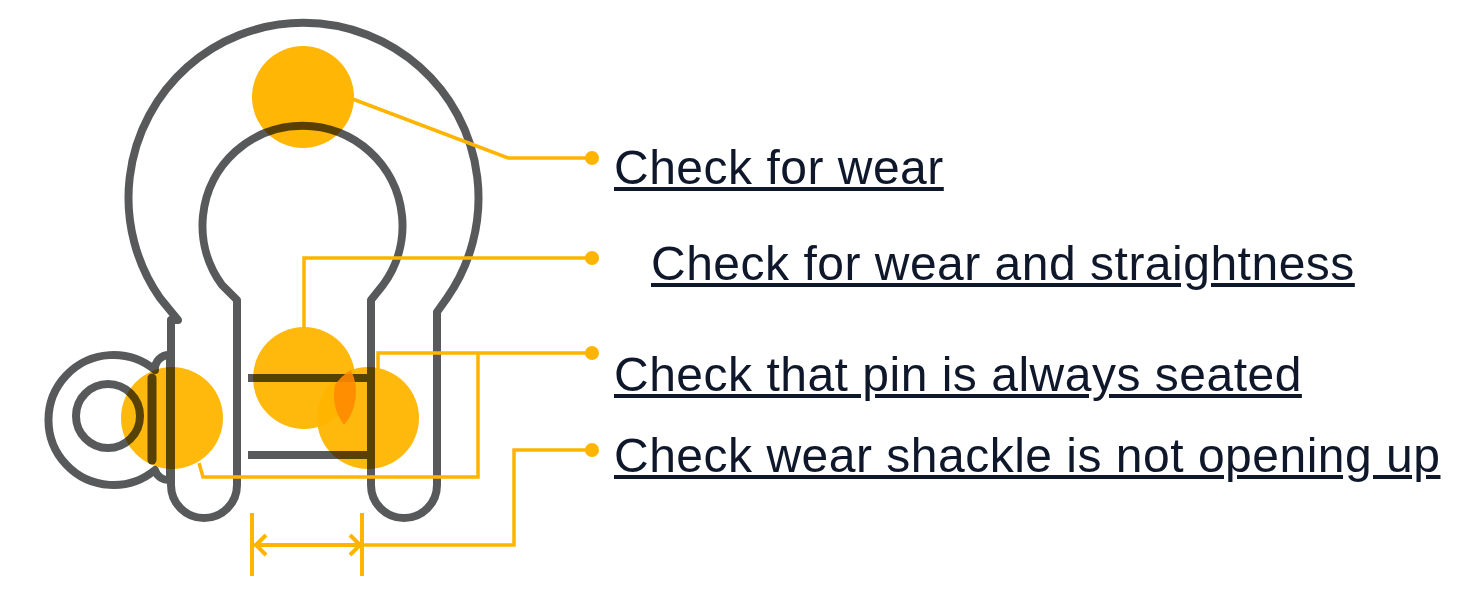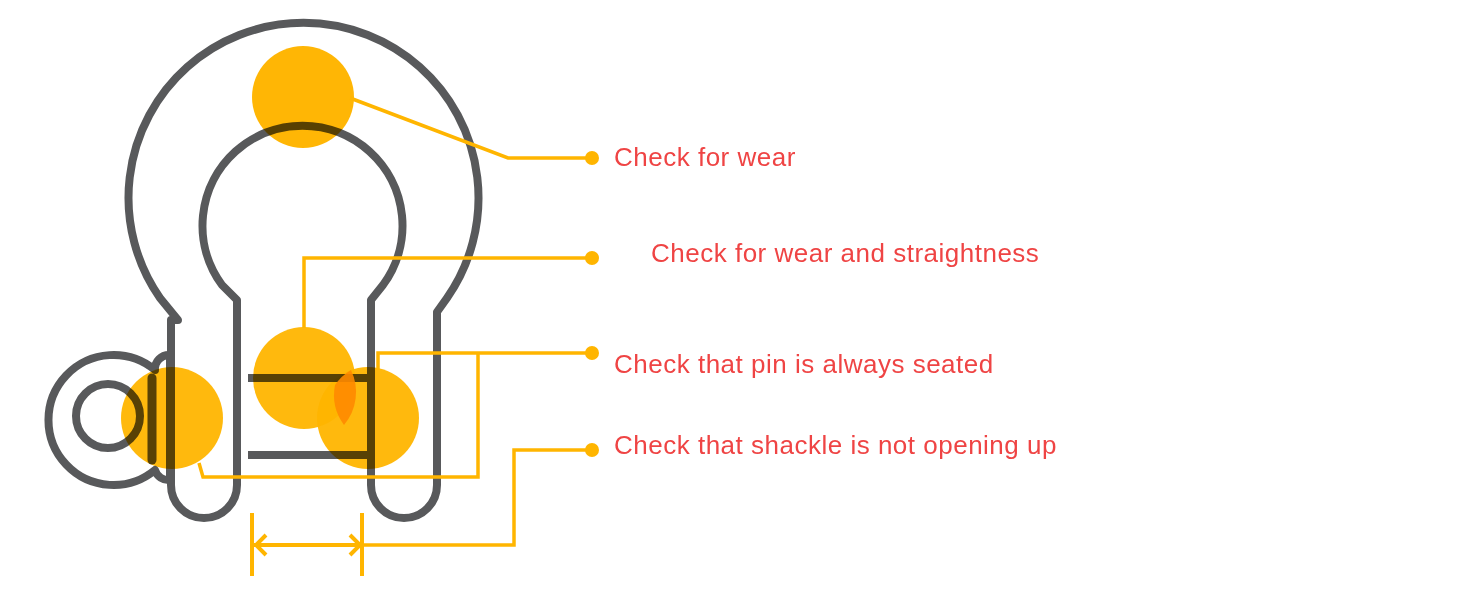--- a/index.html
+++ b/index.html
@@ -2,25 +2,26 @@
 <html><head>
   <meta charset="utf-8">
   <style>
     html, body { margin: 0; padding: 0; background: #ffffff; }
     body { width: 1483px; height: 600px; position: relative; overflow: hidden; }
     #diagram { position: absolute; left: 0; top: 0; width: 1483px; height: 600px; }
     .label {
       position: absolute;
       left: 614px;
       font-family: "Liberation Sans", "DejaVu Sans", sans-serif;
-      font-size: 26px;
+      font-size: 48px;
       letter-spacing: 0.5px;
-      color: #ef4444;
+      color: #0f172a;
       white-space: nowrap;
       line-height: 1;
+      text-decoration: underline;
     }
   </style>
 </head>
 <body>
 
 <svg id="diagram" viewBox="0 0 1483 600" xmlns="http://www.w3.org/2000/svg">
 
   <g fill="none" stroke="#58595b" stroke-width="8" stroke-linejoin="round">
 
     <path d="M 178 320 L 160 298 A 175 175 0 1 1 447 298 L 437 312 L 437 485 A 33 33 0 0 1 371 485 L 371 300 L 383 285 A 100 100 0 1 0 222 285 L 237 300 L 237 485 A 33 33 0 0 1 171 485 L 171 320 Z"></path>
@@ -65,13 +66,13 @@
     <line x1="362" y1="513" x2="362" y2="576"></line>
     <line x1="254" y1="545" x2="360" y2="545"></line>
     <polyline points="266,535 256,545 266,555"></polyline>
     <polyline points="350,535 360,545 350,555"></polyline>
   </g>
 </svg>
 
 <div class="label" style="top:144px;">Check for wear</div>
 <div class="label" style="top:240px;margin-left:37px;">Check for wear and straightness</div>
 <div class="label" style="top:351px;">Check that pin is always seated</div>
-<div class="label" style="top:432px;">Check that shackle is not opening up</div>
+<div class="label" style="top:432px;">Check wear shackle is not opening up</div>
 
 </body></html>

